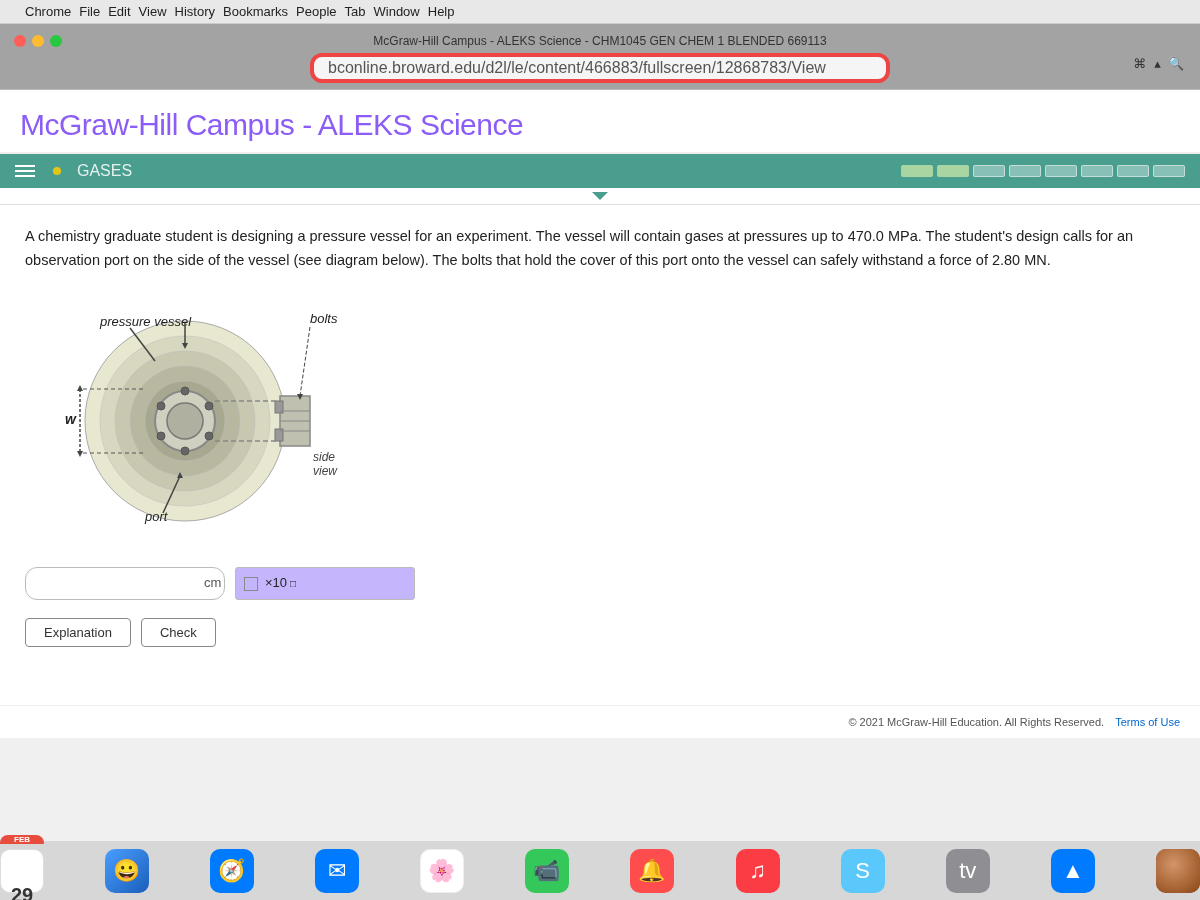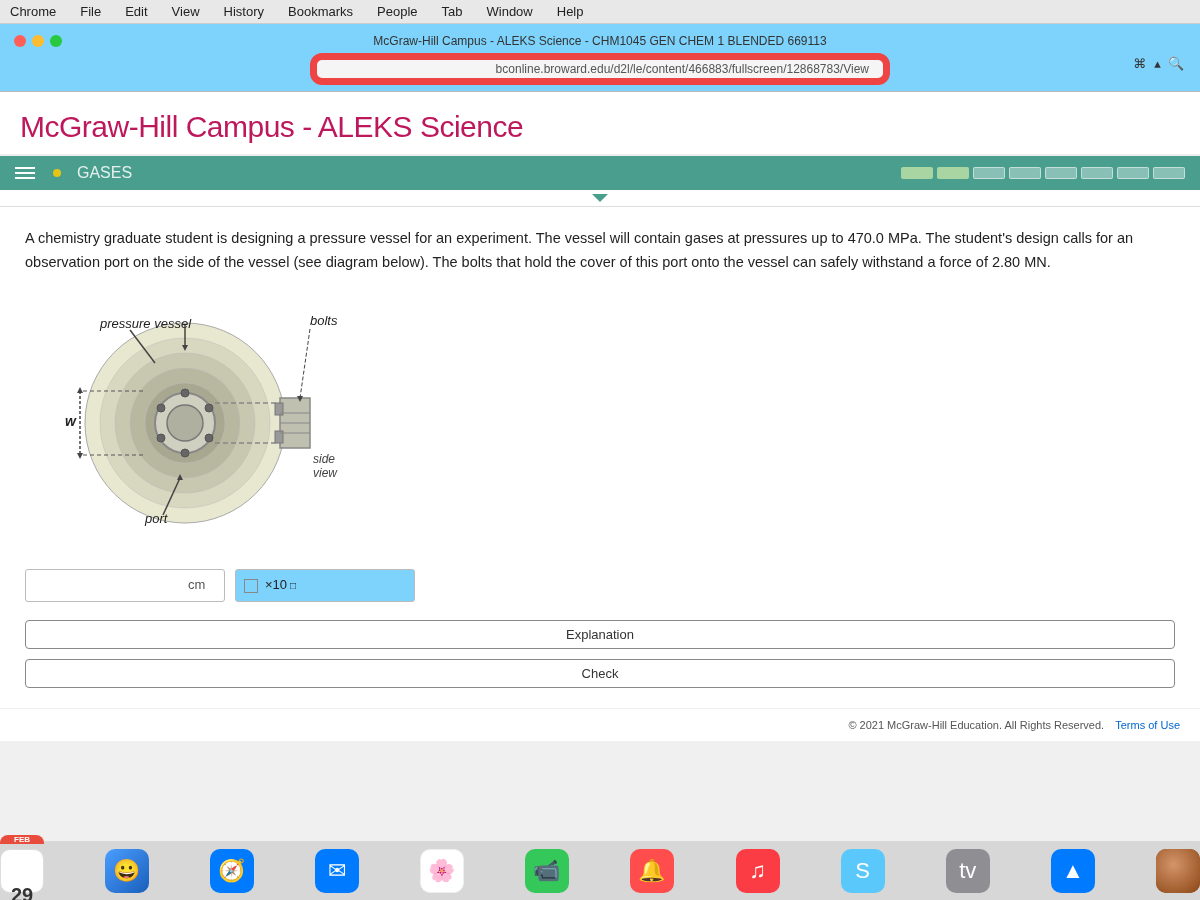--- a/index.html
+++ b/index.html
@@ -3,50 +3,50 @@
   <meta charset="utf-8">
   <style>
     * { margin: 0; padding: 0; box-sizing: border-box; }
     body { font-family: Arial, sans-serif; background: #f0f0f0; width: 1200px; min-height: 900px; overflow-x: hidden; }
 
     
     .menu-bar {
       background: #e8e8e8;
       display: flex;
       align-items: center;
-      padding: 3px 10px;
-      gap: 24px;
+      padding: 3px 25px;
+      gap: 8px;
       font-size: 13px;
       color: #222;
       border-bottom: 1px solid #ccc;
       height: 24px;
     }
     .menu-bar span { cursor: pointer; }
     .tl { width: 12px; height: 12px; border-radius: 50%; }
     .tl-red { background: #ff5f57; }
     .tl-yellow { background: #febc2e; }
     .tl-green { background: #28c840; }
 
     .title-bar-wrapper {
       position: relative;
-      background: #7dd3fc;
+      background: #a3a3a3;
       padding: 6px 0;
       border-bottom: 1px solid #bbb;
     }
 
     
     .page-header {
       background: white;
       padding: 18px 20px 10px 20px;
       border-bottom: 2px solid #eee;
     }
     .page-title {
       font-size: 30px;
       font-weight: 300;
-      color: #be185d;
+      color: #8b5cf6;
       letter-spacing: -0.5px;
     }
 
     
     .aleks-bar {
       background: #4a9e8e;
       color: white;
       padding: 8px 15px;
       display: flex;
       align-items: center;
@@ -151,60 +151,60 @@
       display: flex;
       align-items: center;
       gap: 10px;
       margin-bottom: 18px;
     }
 
     .answer-input-wrapper {
       display: flex;
       align-items: center;
       border: 1px solid #bbb;
-      border-radius: 3px;
+      border-radius: 12px;
       padding: 5px 8px;
       width: 200px;
       background: white;
+      gap: 16px;
     }
     .answer-input {
       border: none;
       outline: none;
       font-size: 14px;
       width: 150px;
     }
     .unit-label {
       font-size: 13px;
       color: #555;
       margin-left: 4px;
     }
 
     .exponent-input-wrapper {
       display: flex;
       align-items: flex-start;
       border: 1px solid #bbb;
       border-radius: 3px;
       padding: 5px 8px;
       width: 180px;
-      background: #7dd3fc;
+      background: #c4b5fd;
     }
     .exponent-box {
       font-size: 13px;
       display: flex;
       align-items: center;
       gap: 3px;
     }
     .exp-sup { font-size: 10px; vertical-align: super; }
 
     
     .buttons-row {
       display: flex;
       gap: 10px;
       margin-top: 8px;
-      flex-direction: column;
     }
     .btn-explanation {
       padding: 6px 18px;
       border: 1px solid #888;
       border-radius: 4px;
       background: white;
       font-size: 13px;
       cursor: pointer;
       color: #333;
     }
@@ -289,21 +289,21 @@
 <div class="title-bar-wrapper">
   <div style="display:flex; align-items:center; justify-content:center; gap:8px; padding:4px 0 2px 0;">
     <div style="display:flex; gap:6px; position:absolute; left:14px;">
       <div class="tl tl-red"></div>
       <div class="tl tl-yellow"></div>
       <div class="tl tl-green"></div>
     </div>
     <span style="font-size:12px; color:#333; font-weight:500;">McGraw-Hill Campus - ALEKS Science - CHM1045 GEN CHEM 1 BLENDED 669113</span>
   </div>
   <div style="display:flex; justify-content:center; margin-top:3px;">
-    <div style="background:#f5f5f5; border:7px solid #ef4444; border-radius:12px; padding:2px 14px; font-size:12px; color:#555; width:580px; text-align:right;">bconline.broward.edu/d2l/le/content/466883/fullscreen/12868783/View</div>
+    <div style="background:#f5f5f5; border:4px solid #ef4444; border-radius:12px; padding:2px 14px; font-size:16px; color:#555; width:580px; text-align:left;">bconline.broward.edu/d2l/le/content/466883/fullscreen/12868783/View</div>
   </div>
   <div class="top-right-icons">
     <span>⌘</span>
     <span>▴</span>
     <span>🔍</span>
   </div>
 </div>
 
 <div class="page-header">
   <h1 class="page-title">McGraw-Hill Campus - ALEKS Science</h1>

